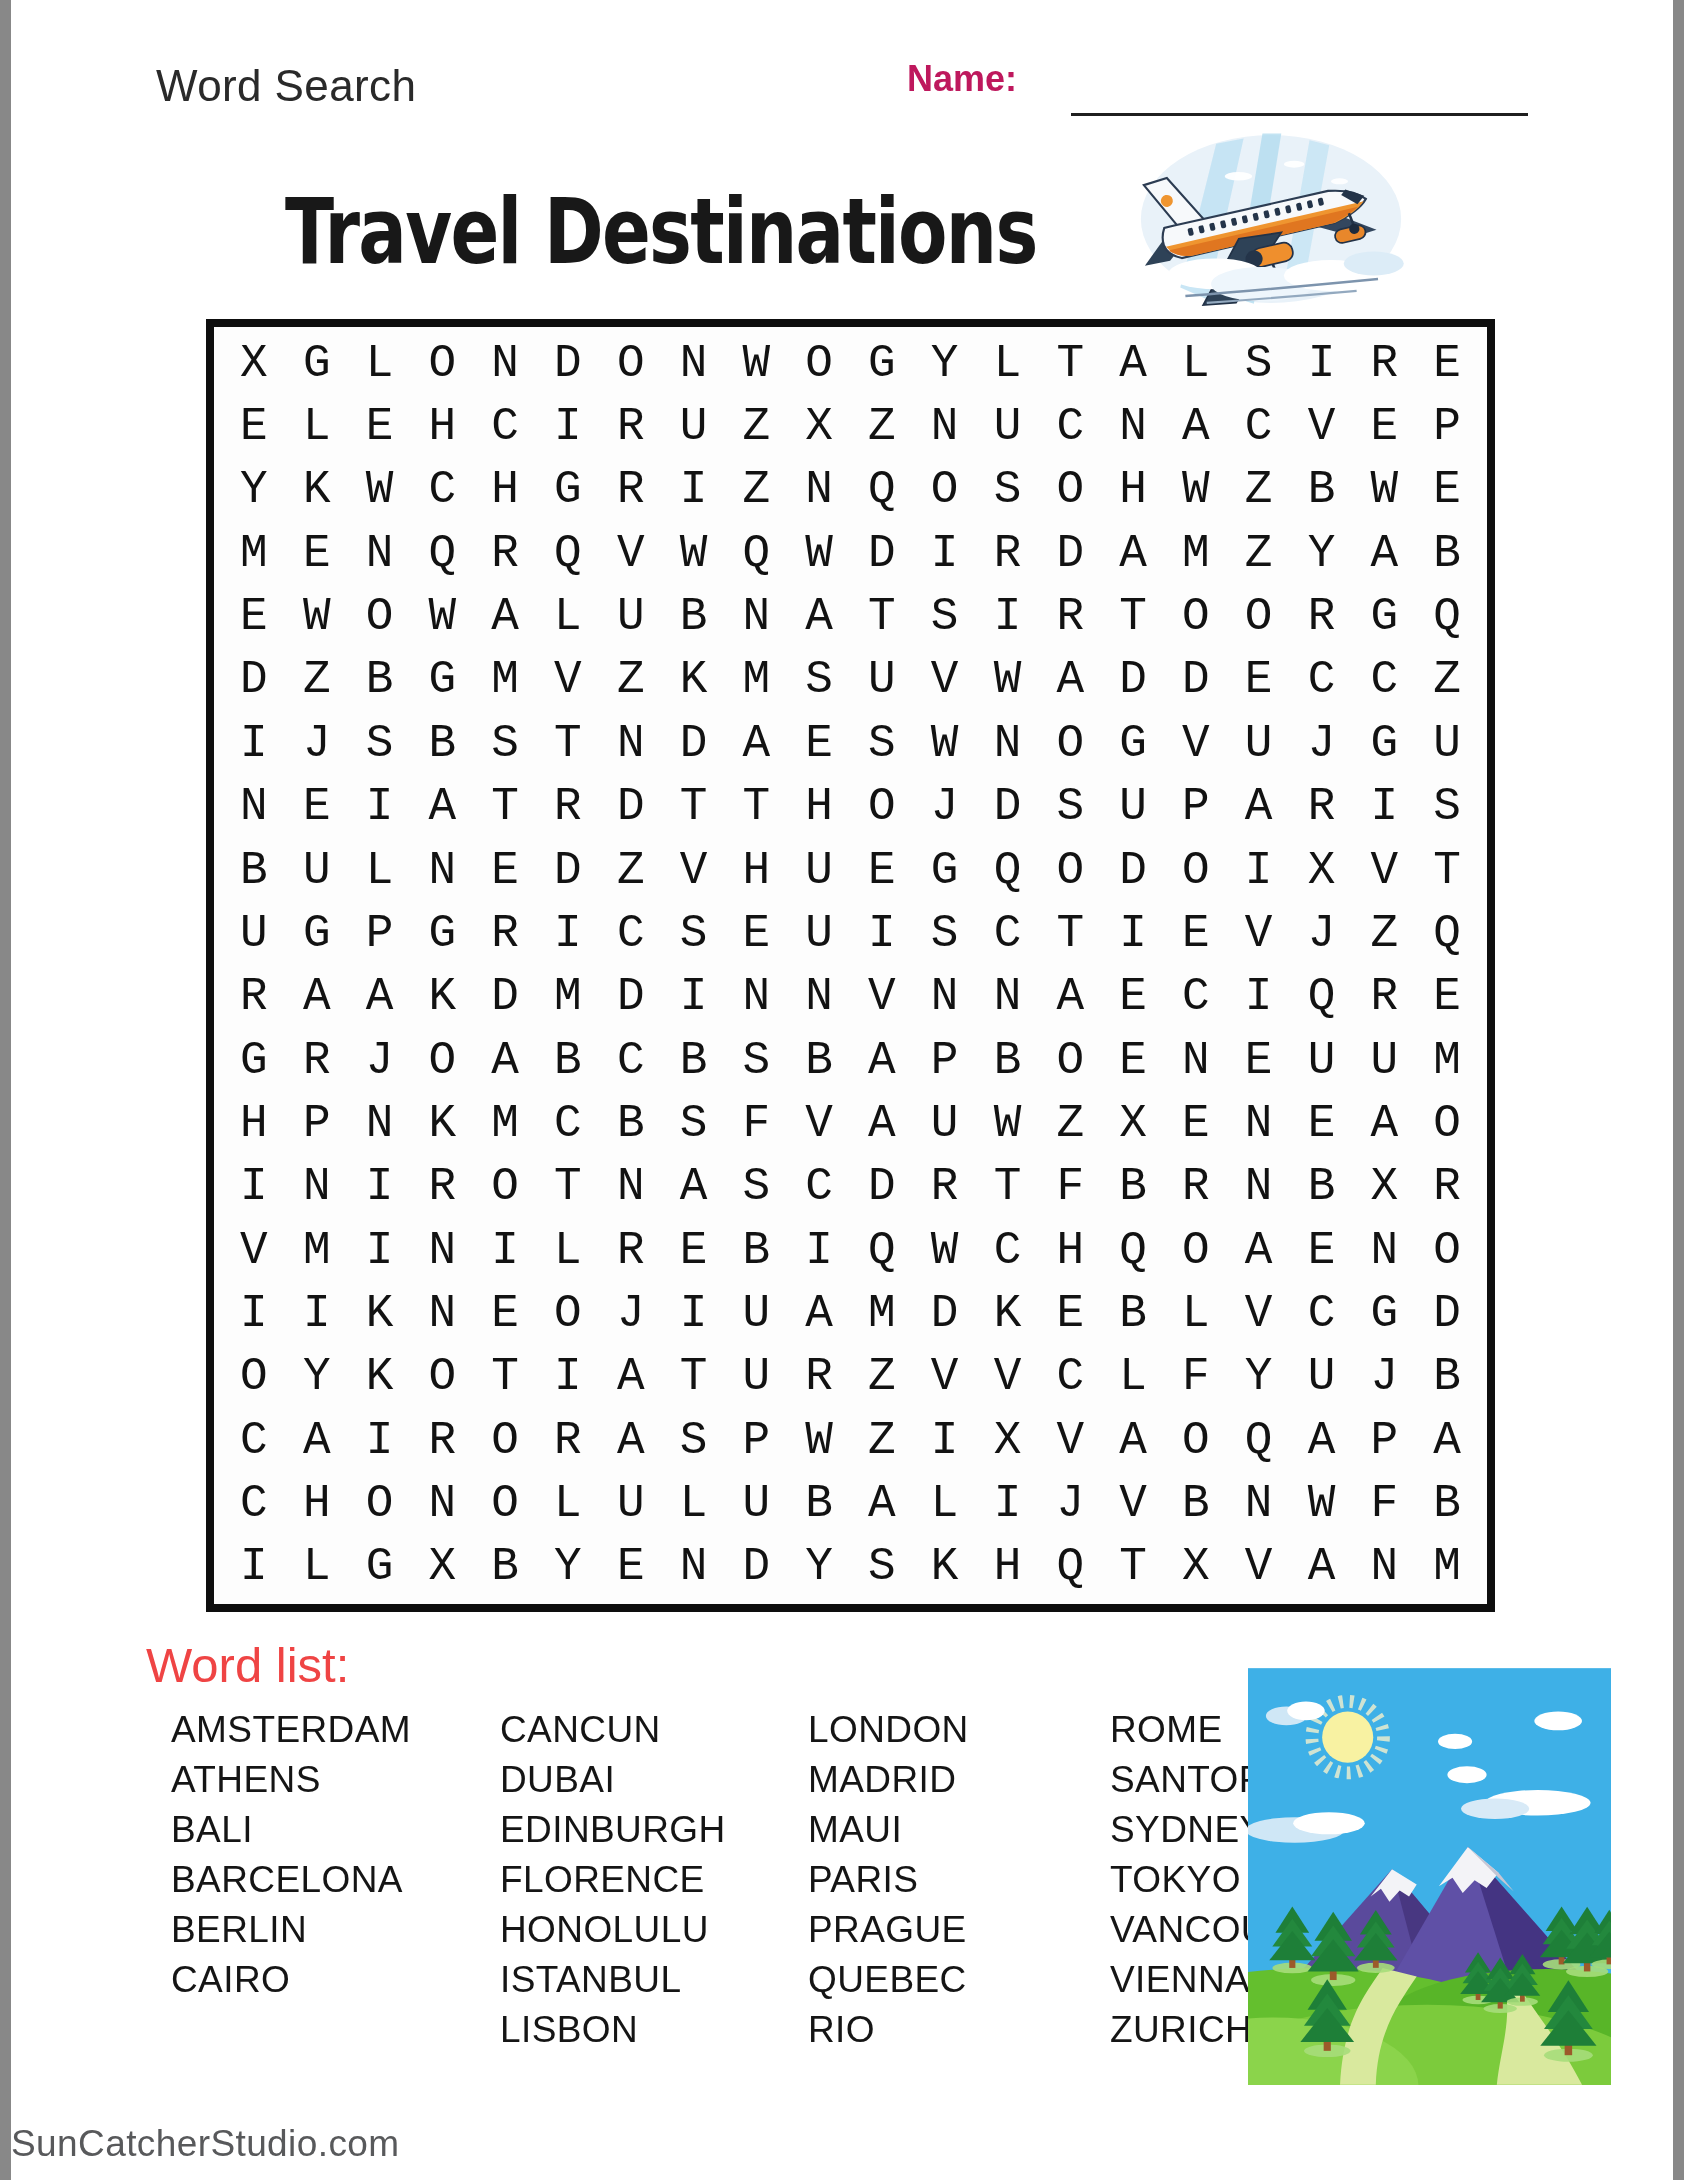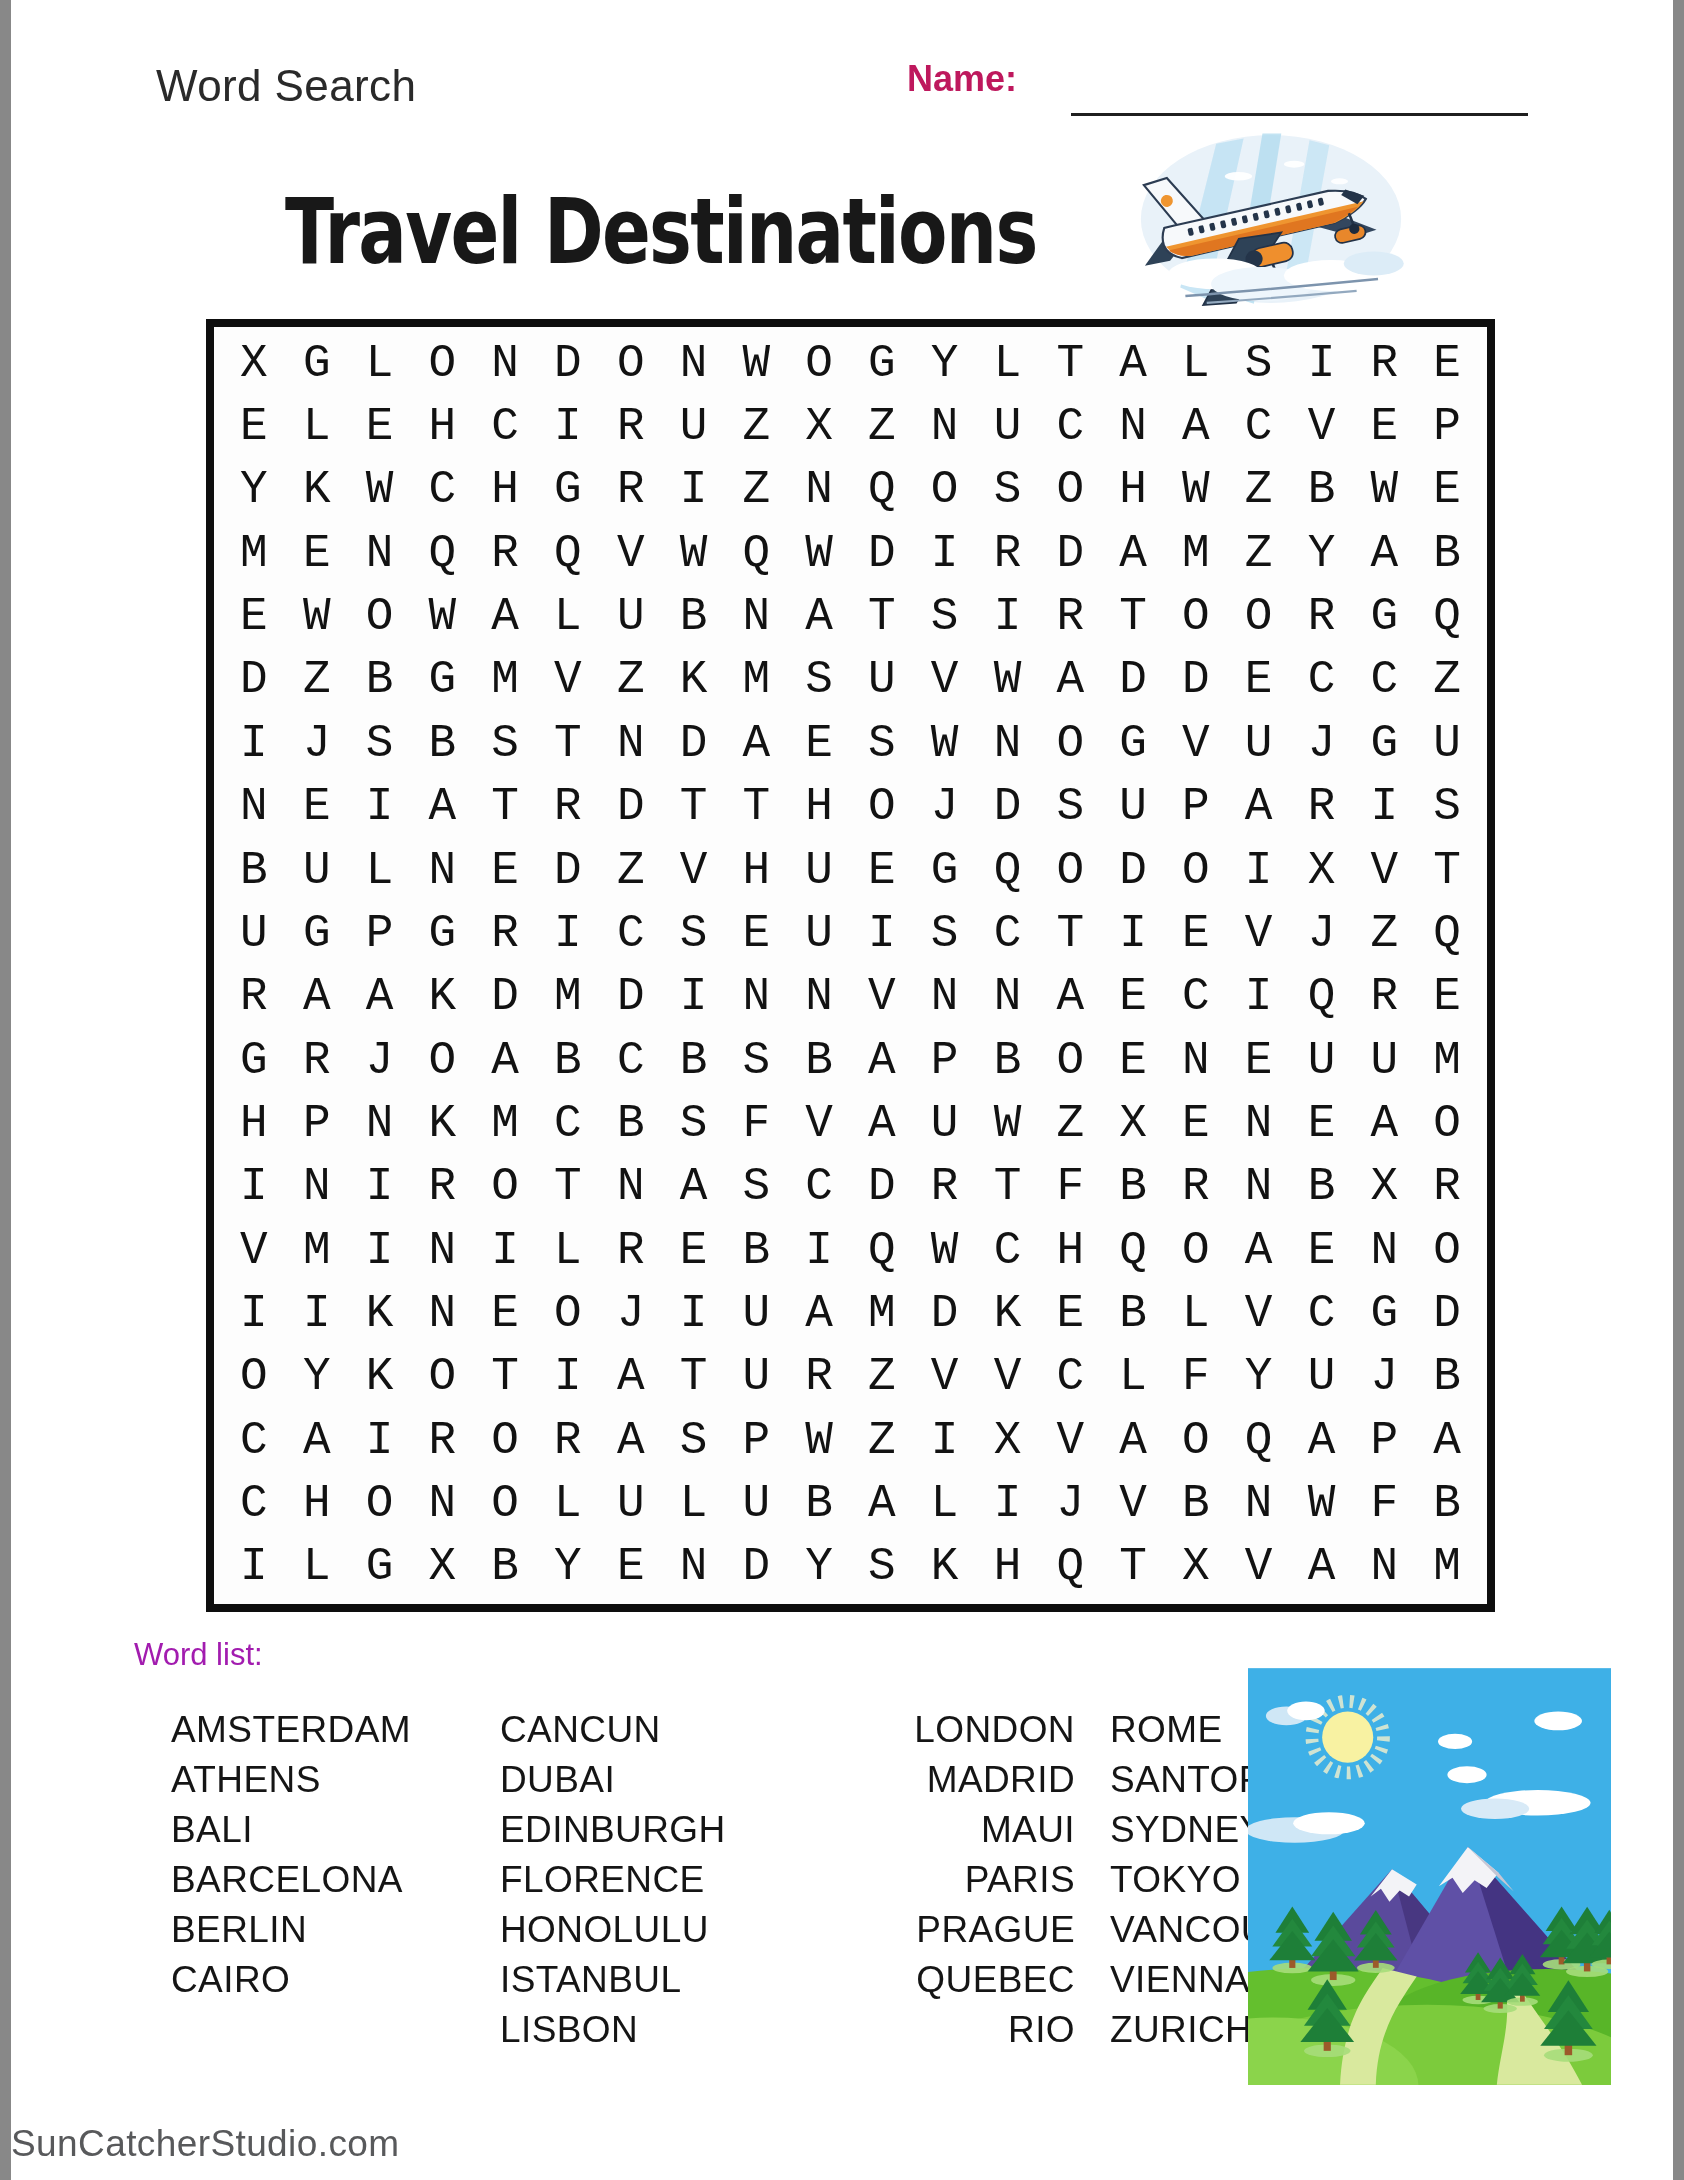--- a/index.html
+++ b/index.html
@@ -32,29 +32,29 @@
   }
   .grid-inner {
     position:absolute; inset:0; display:flex; flex-direction:column; padding:5.1px 8.5px;
   }
   .grid-row { flex:1; display:flex; }
   .grid-cell {
     flex:1; display:flex; align-items:center; justify-content:center;
     font-family:"Liberation Mono", monospace; font-size:46px; color:#121212;
   }
   .word-list-label {
-    position:absolute; left:123px; top:1637px; font-size:31px; color:#a21caf;
+    position:absolute; left:135px; top:1637px; font-size:49px; color:#ef4444;
   }
   .word-list-columns {
     position:absolute; left:160px; top:1705px; display:flex;gap:35px;
   }
   .word-col { display:flex; flex-direction:column; }
   .word-col:nth-child(1){ width:294px; }
   .word-col:nth-child(2){ width:273px; }
-  .word-col:nth-child(3){ width:267px;align-items:flex-end; }
+  .word-col:nth-child(3){ width:267px; }
   .word-item {
     height:50px; line-height:50px; font-size:37px; color:#151515; letter-spacing:0.4px;
     white-space:nowrap;
   }
   .landscape-illustration {
     position:absolute; left:1237px; top:1668px; width:363px; height:417px;
   }
   .footer-site {
     position:absolute; left:0; width:100%; top:2123px; text-align:left;
     font-size:37px; color:#58595b; letter-spacing:0.4px;

